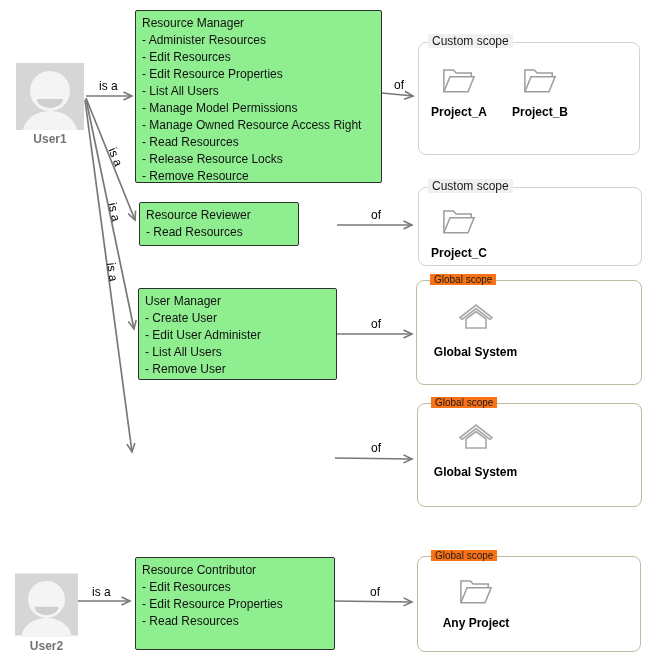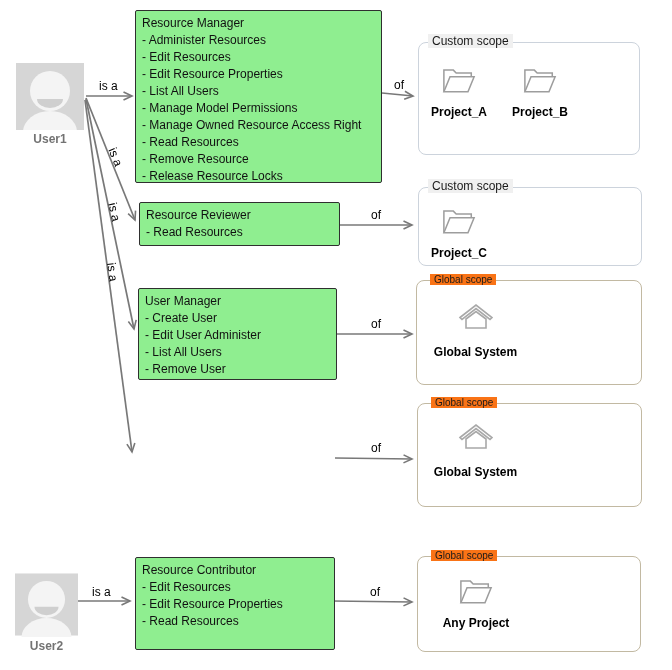--- a/index.html
+++ b/index.html
@@ -81,25 +81,25 @@
 
   <div class="role-box" style="left:135px;top:10px;width:247px;height:173px;">
     <div class="role-title">Resource Manager</div>
     <div class="perm">- Administer Resources</div>
     <div class="perm">- Edit Resources</div>
     <div class="perm">- Edit Resource Properties</div>
     <div class="perm">- List All Users</div>
     <div class="perm">- Manage Model Permissions</div>
     <div class="perm">- Manage Owned Resource Access Right</div>
     <div class="perm">- Read Resources</div>
+    <div class="perm">- Release Resource Locks</div>
     <div class="perm">- Remove Resource</div>
-    <div class="perm">- Release Resource Locks</div>
-  </div>
-
-  <div class="role-box" style="left:139px;top:202px;width:201px;height:44px;">
+  </div>
+
+  <div class="role-box" style="left:139px;top:202px;width:160px;height:44px;">
     <div class="role-title">Resource Reviewer</div>
     <div class="perm">- Read Resources</div>
   </div>
 
   <div class="role-box" style="left:138px;top:288px;width:199px;height:92px;">
     <div class="role-title">User Manager</div>
     <div class="perm">- Create User</div>
     <div class="perm">- Edit User Administer</div>
     <div class="perm">- List All Users</div>
     <div class="perm">- Remove User</div>

